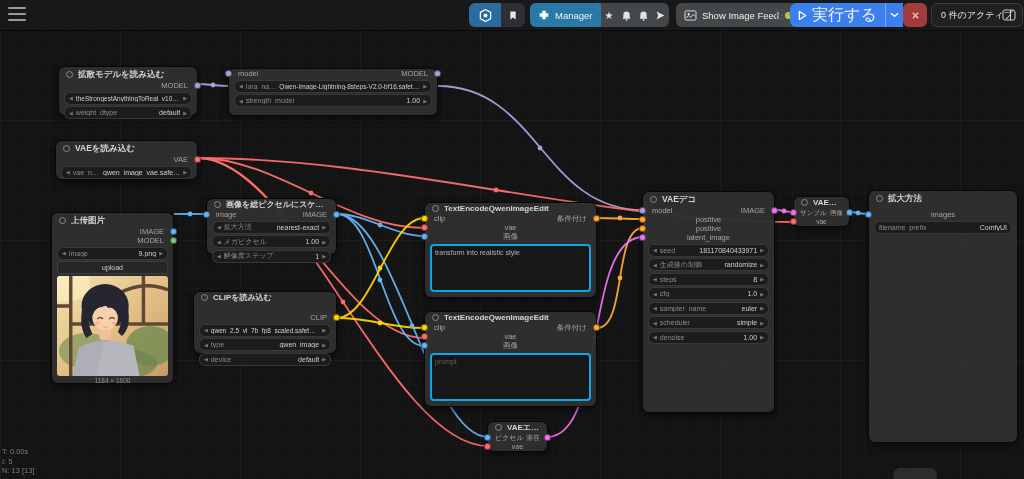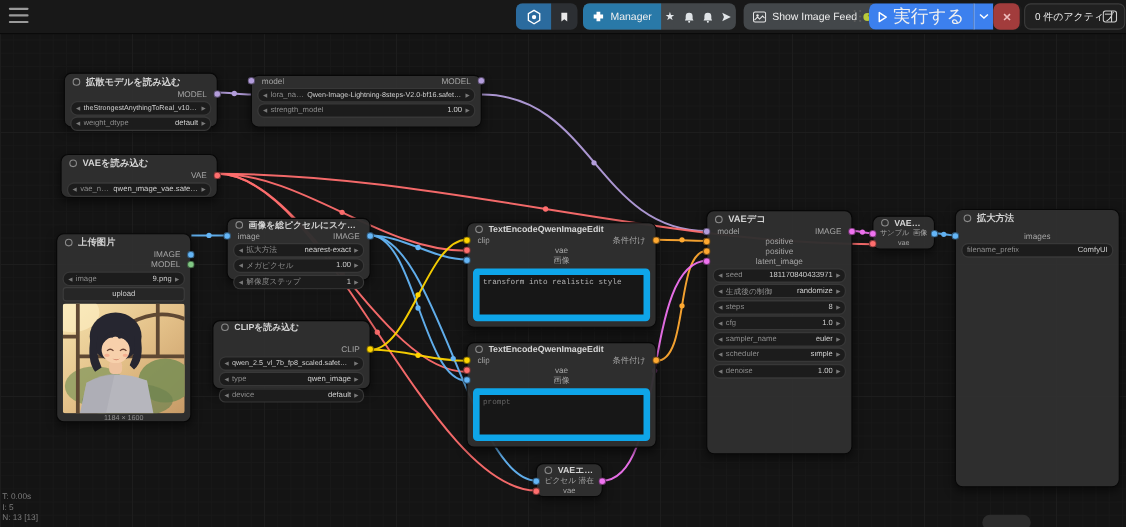--- a/index.html
+++ b/index.html
@@ -41,24 +41,24 @@
           color:#9e9e9e;font-size:7px;white-space:nowrap;overflow:hidden;}
   .widget .wl{color:#8d8d8d;overflow:hidden;text-overflow:ellipsis;}
   .widget .wv{margin-left:auto;color:#d0d0d0;overflow:hidden;text-overflow:ellipsis;}
   .widget.center .wv{margin:0 auto;}
   .widget .wa{color:#7a7a7a;font-size:5px;flex:0 0 auto;}
   .btn-upload{height:11px;line-height:11px;background:#262626;border:1px solid #3d3d3d;
           border-radius:3px;margin:1.5px 5px;text-align:center;color:#cfcfcf;font-size:7px;}
   .imgwrap{margin:2px 5px 0 5px;border-radius:3px;overflow:hidden;height:100px;}
   .imgwrap svg{display:block;width:100%;height:100%;}
   .img-caption{text-align:center;color:#8f8f8f;font-size:6.5px;height:9px;line-height:9px;}
-  .prompt-text{display:block;background:#171717;border:6px solid #0ea5e9;border-radius:4px;
+  .prompt-text{display:block;background:#171717;border:2px solid #0ea5e9;border-radius:4px;
           margin:3px 5px;height:48px;width:calc(100% - 10px);box-sizing:border-box;
           color:#b3b3b3;font-size:7px;padding:3px;resize:none;outline:none;
-          font-family:Liberation Mono, monospace;}
+          font-family:Liberation Sans, sans-serif;}
   .prompt-text::placeholder{color:#636363;}
   
   #topbar{position:absolute;top:0;left:0;right:0;height:30px;background:#181818;
           border-bottom:1px solid #0a0a0a;z-index:30;}
   .tbgroup{position:absolute;top:3px;height:24px;display:flex;align-items:center;
            background:#43474a;border-radius:6px;overflow:hidden;}
   .tbtn{height:24px;display:flex;align-items:center;justify-content:center;gap:5px;
         color:#f0f0f0;font-size:9.5px;padding:0 8px;box-sizing:border-box;}
   .hamburger{position:absolute;top:7px;left:8px;width:18px;height:14px;display:flex;
         flex-direction:column;justify-content:space-between;}

